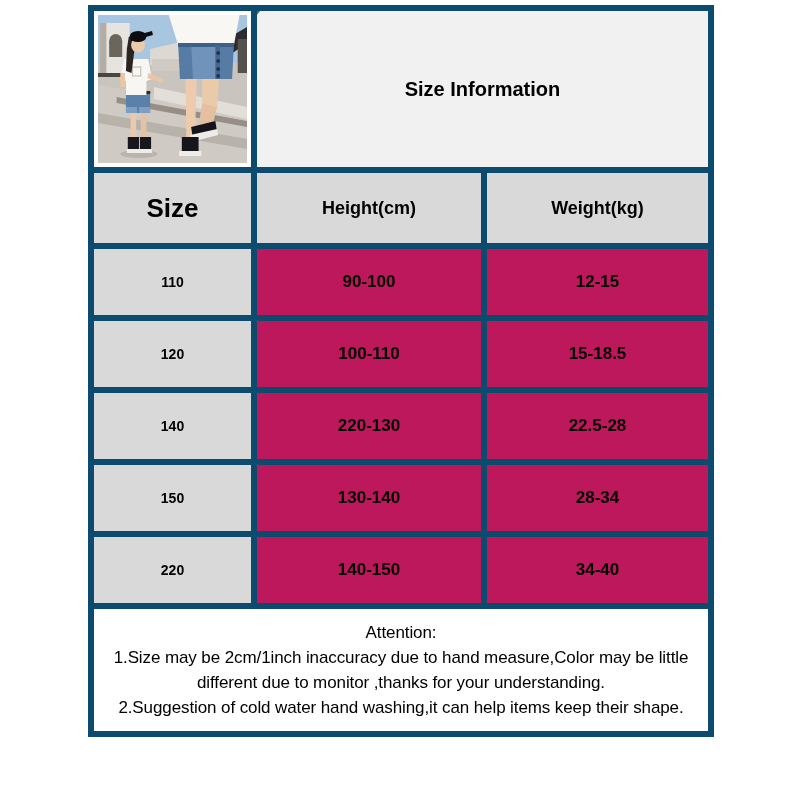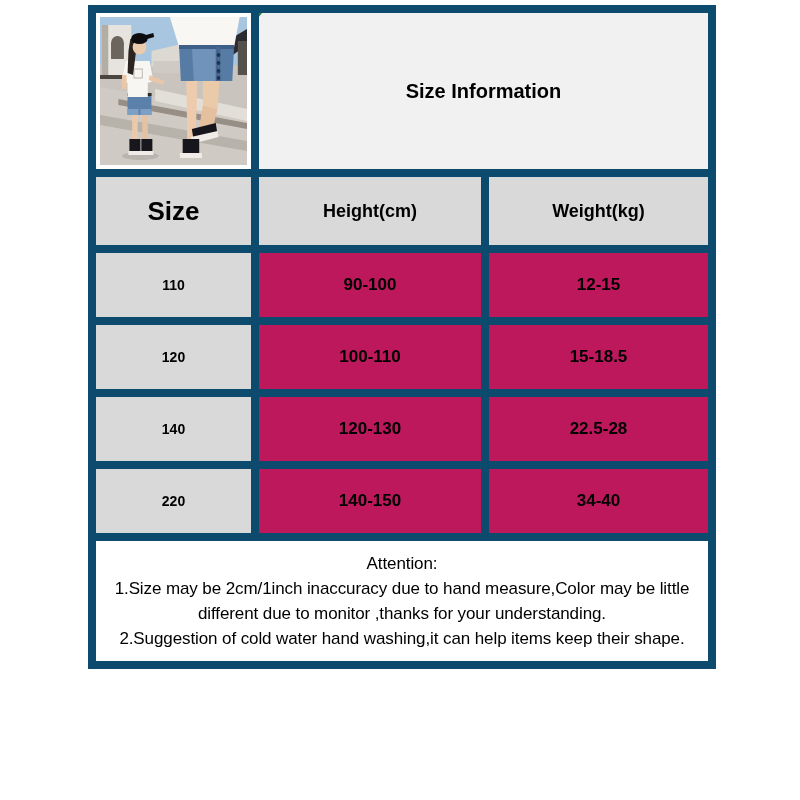--- a/index.html
+++ b/index.html
@@ -15,21 +15,21 @@
     position: absolute;
     left: 88px;
     top: 5px;
   }
   table.size-table {
     border-collapse: collapse;
     table-layout: fixed;
     border: 3px solid #000;
   }
   table.size-table td {
-    border: 8px solid #0c4a6e;
+    border: 6px solid #0c4a6e;
     text-align: center;
     vertical-align: middle;
     padding: 4px;
     overflow: hidden;
   }
   col.c1 { width: 163px; }
   col.c2 { width: 230px; }
   col.c3 { width: 227px; }
 
   tr.top-row { height: 152px; }
@@ -176,22 +176,27 @@
       <td>90-100</td>
       <td>12-15</td>
     </tr>
     <tr class="data-row">
       <td class="size-col">120</td>
       <td>100-110</td>
       <td>15-18.5</td>
     </tr>
     <tr class="data-row">
       <td class="size-col">140</td>
-      <td>120-130</td>
+      <td>220-130</td>
       <td>22.5-28</td>
+    </tr>
+    <tr class="data-row">
+      <td class="size-col">150</td>
+      <td>130-140</td>
+      <td>28-34</td>
     </tr>
     <tr class="data-row">
       <td class="size-col">220</td>
       <td>140-150</td>
       <td>34-40</td>
     </tr>
 
     <tr class="note-row">
       <td class="note-cell" colspan="3">
         <div class="note-line">Attention:</div>

